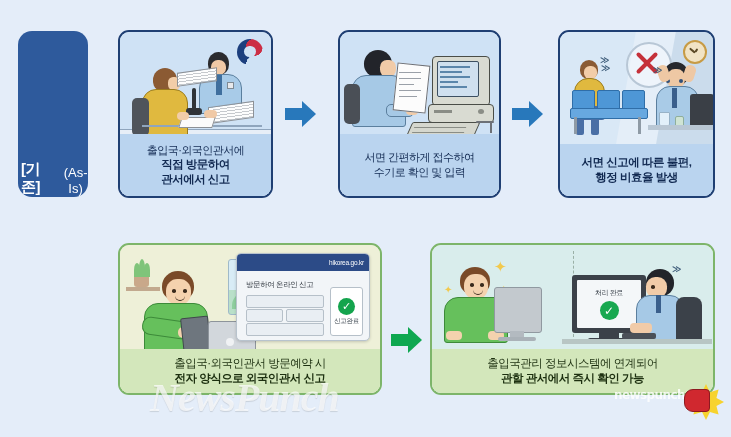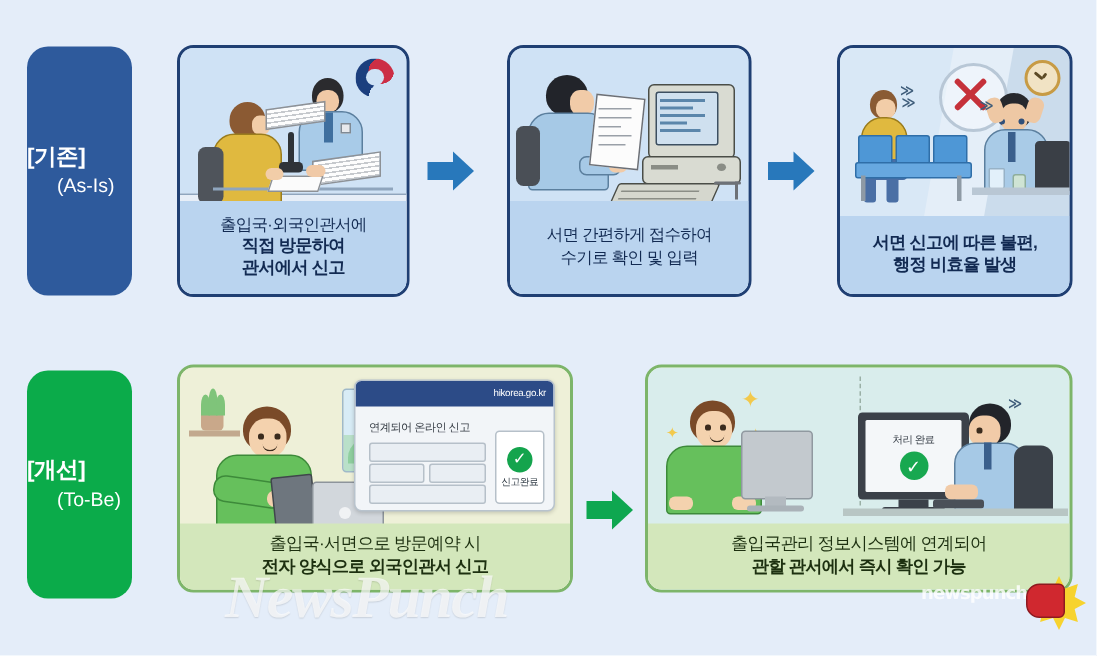--- a/index.html
+++ b/index.html
@@ -18,22 +18,21 @@
     height: 437px;
     overflow: hidden;
     background: #e4edf9;
   }
 
   
   .row-label {
     position: absolute;
     border-radius: 14px;
     display: flex;
-    flex-direction: column;
-    align-items: flex-start;
+    align-items: flex-end;
     justify-content: center;
     color: #ffffff;
     text-align: center;
     line-height: 1.25;
     box-sizing: border-box;
   }
   .row-label .rl-main {
     font-size: 15px;
     font-weight: bold;
     letter-spacing: -0.3px;
@@ -427,24 +426,20 @@
         <div class="mh" style="left:47%; top:18%; width:1.6px; height:34%; transform:rotate(-50deg);"></div>
       </div>
     </div>
 
     <div class="caption blue" style="height:52px;">
       <div class="cap-line bold">서면 신고에 따른 불편,</div>
       <div class="cap-line bold">행정 비효율 발생</div>
     </div>
   </div>
 
-  <div class="row-label" id="label-tobe">
-    <div class="rl-main">[개선]</div>
-    <div class="rl-sub">(To-Be)</div>
-  </div>
 
   <div class="panel green" id="p4" style="left:118px; top:243px; width:264px; height:152px;">
     <div class="art" style="height:152px;">
       <div style="position:absolute; left:0; top:0; right:0; height:100%; background:#eef0d8;"></div>
 
       <div class="shelf" style="left:6px; top:42px; width:34px; height:4px;"></div>
       <div class="plant-pot" style="left:14px; top:30px; width:15px; height:12px;"></div>
       <div class="plant-leaf" style="left:14px; top:18px; width:6px; height:14px;"></div>
       <div class="plant-leaf" style="left:19px; top:14px; width:6px; height:18px;"></div>
       <div class="plant-leaf" style="left:24px; top:18px; width:6px; height:14px;"></div>
@@ -465,34 +460,34 @@
       <div class="tablet" style="left:62px; top:72px; width:26px; height:36px; transform:rotate(-6deg);"></div>
 
       <div class="laptop-lid" style="left:88px; top:76px; width:46px; height:36px;"></div>
       <div class="ill" style="left:106px; top:93px; width:8px; height:8px; border-radius:50%; background:#f0f2f4;"></div>
       <div class="ill" style="left:82px; top:110px; width:60px; height:6px; background:#c6ccd2; border:1px solid #8d949b; border-radius:1px;"></div>
 
       <div class="winbox" style="left:116px; top:8px; width:132px; height:86px;">
         <div class="winbar" style="height:17px;">
           <span>hikorea.go.kr</span>
         </div>
-        <div class="form-title" style="left:9px; top:26px;">연계되어 온라인 신고</div>
+        <div class="form-title" style="left:9px; top:26px;">방문하여 온라인 신고</div>
         <div class="field" style="left:9px; top:41px; width:76px; height:11px;"></div>
         <div class="field" style="left:9px; top:55px; width:35px; height:11px;"></div>
         <div class="field" style="left:49px; top:55px; width:36px; height:11px;"></div>
         <div class="field" style="left:9px; top:69px; width:76px; height:11px;"></div>
         <div class="okcard" style="left:93px; top:33px; width:31px; height:47px;">
           <div class="okbadge">✓</div>
           <div class="oklabel">신고완료</div>
         </div>
       </div>
     </div>
 
     <div class="caption green" style="height:44px;">
-      <div class="cap-line">출입국·서면으로 방문예약 시</div>
+      <div class="cap-line">출입국·외국인관서 방문예약 시</div>
       <div class="cap-line bold">전자 양식으로 외국인관서 신고</div>
     </div>
   </div>
 
   <div class="arrow green" style="left:391px; top:327px;">
     <div class="shaft"></div>
       <div class="head"></div>
   </div>
 
   <div class="panel green" id="p5" style="left:430px; top:243px; width:285px; height:152px;">

